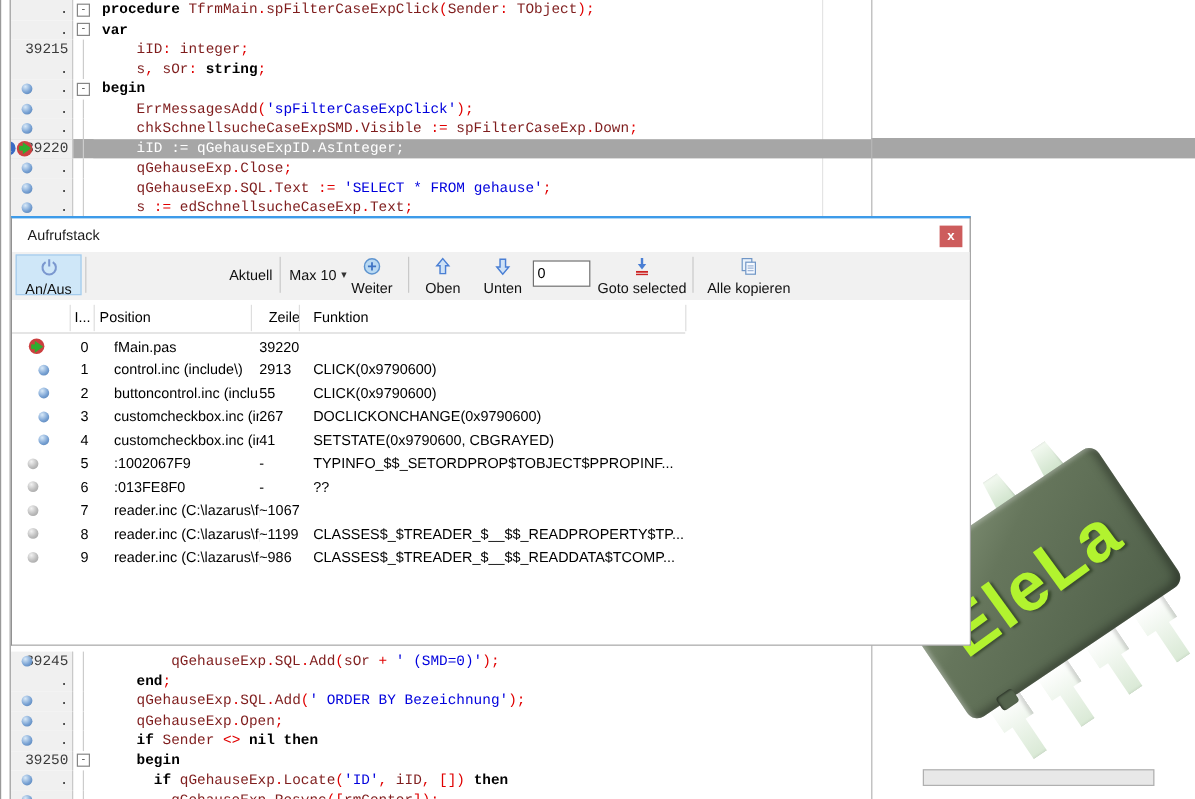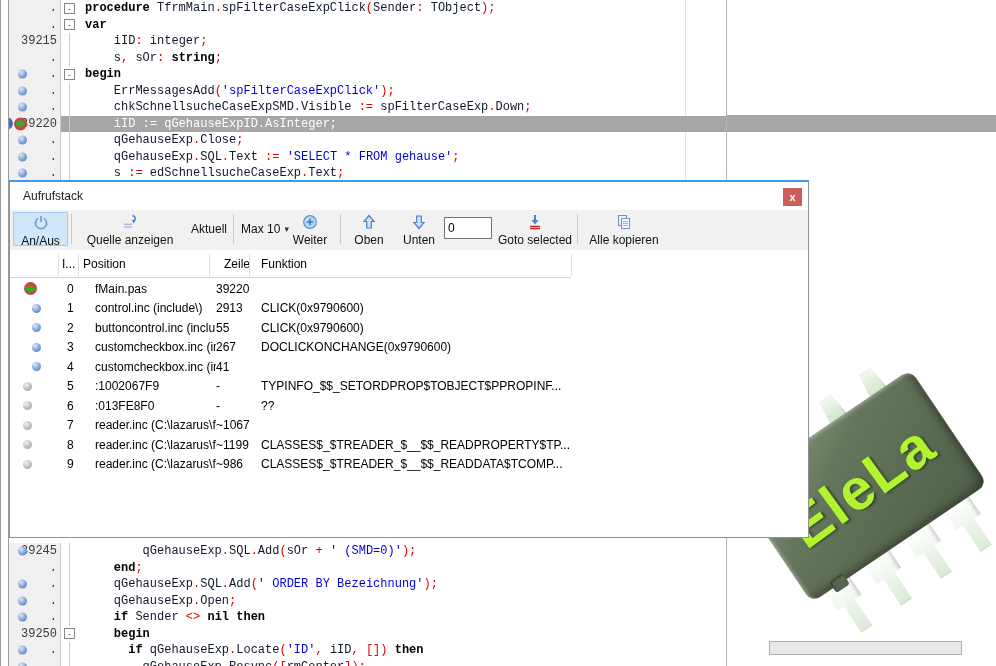--- a/index.html
+++ b/index.html
@@ -33,21 +33,21 @@
   .curmark::before{content:"";position:absolute;left:2px;top:4.5px;width:4px;height:4px;background:#2fae2f}
   .curmark::after{content:"";position:absolute;left:5px;top:1.5px;width:0;height:0;
        border-left:7px solid #2fae2f;border-top:5px solid transparent;border-bottom:5px solid transparent}
   .lnum{flex:1;text-align:right;padding-right:3px;color:#3a3a3a;font-size:12px}
   .fold{width:17px;flex:none;background:#fff;display:flex;align-items:center;justify-content:center}
   .crow.hl .fold{background:#a6a6a6}
   .fbox{width:11px;height:11px;border:1px solid #868686;background:#fff;color:#333;box-sizing:border-box;
         font:8px/9px "Liberation Mono",monospace;text-align:center}
   .fline{width:1px;height:100%;background:#cccccc}
   .codeln{flex:1;white-space:pre;padding-left:7px}
-  .tk{font-weight:bold;color:#000}.tp{color:#0f172a}.ty{color:#e00000}.ts{color:#0000dd}.tw{color:#fff}
+  .tk{font-weight:bold;color:#000}.tp{color:#7f1d1d}.ty{color:#e00000}.ts{color:#0000dd}.tw{color:#fff}
 
   
   #callstack{position:absolute;left:9px;top:180px;width:800px;height:358px;background:#fff;
              border:1px solid #919191;border-top:2px solid #3d9be9;box-sizing:border-box;z-index:10}
   .cs-title{position:relative;height:28px}
   .cs-title-text{position:absolute;left:13px;top:7px;font-size:12px;color:#1a1a1a}
   .cs-close{position:absolute;right:6px;top:6px;width:19px;height:18px;background:#cd5c5c;color:#fff;
             font:bold 11px/18px "Liberation Sans",sans-serif;text-align:center;cursor:default}
   .cs-toolbar{position:absolute;top:28px;left:0;right:0;height:40px;background:#f1f1f1;
               border-bottom:1px solid #d9d9d9}
@@ -334,29 +334,20 @@
   </div>
   <div class="cs-toolbar">
     <div class="tbtn" id="btn-anaus" style="left:3px;width:55px">
       <span><svg viewBox="0 0 16 16" width="16" height="16">
             <path d="M5 3.4 A5.6 5.6 0 1 0 11 3.4" fill="none" stroke="#7b98cf" stroke-width="1.7"></path>
             <path d="M8 1 V7" stroke="#7b98cf" stroke-width="1.7"></path>
           </svg></span>
       <span>An/Aus</span>
     </div>
     <div class="tsep" style="left:61px"></div>
-    <div class="tbtn" style="left:64px;width:112px">
-      <span><svg viewBox="0 0 16 16" width="16" height="16">
-            <path d="M10.5 1.5 C13.6 2.4 13.9 4.8 12.4 6.8" fill="none" stroke="#4a7fd4" stroke-width="1.5"></path>
-            <path d="M13.8 5.4 L11.7 9.4 L9.8 6.1 Z" fill="#4a7fd4"></path>
-            <rect x="2" y="9.6" width="8" height="1.4" fill="#9fb6d8"></rect>
-            <rect x="2" y="12.4" width="8" height="1.4" fill="#9fb6d8"></rect>
-          </svg></span>
-      <span>Quelle anzeigen</span>
-    </div>
     <div class="tbtn center" style="left:176px;width:46px">
       <span>Aktuell</span>
     </div>
     <div class="tsep" style="left:223px"></div>
     <div class="tbtn center" style="left:226px;width:58px;flex-direction:row">
       <span>Max 10</span>
       <span class="caret">▾</span>
     </div>
     <div class="tbtn" style="left:279px;width:42px">
       <span><svg viewBox="0 0 16 16" width="16" height="16">
@@ -447,20 +438,21 @@
           <div class="szeile">267</div>
           <div class="sfn">DOCLICKONCHANGE(0x9790600)</div>
         </div>
         <div class="srow">
           <div class="sicon">
             <div class="bdot"></div>
           </div>
           <div class="sidx">4</div>
           <div class="spos">customcheckbox.inc (in...</div>
           <div class="szeile">41</div>
+          <div class="sfn">SETSTATE(0x9790600, CBGRAYED)</div>
         </div>
         <div class="srow">
           <div class="sicon">
             <div class="gdot"></div>
           </div>
           <div class="sidx">5</div>
           <div class="spos">:1002067F9</div>
           <div class="szeile">-</div>
           <div class="sfn">TYPINFO_$$_SETORDPROP$TOBJECT$PPROPINF...</div>
         </div>

